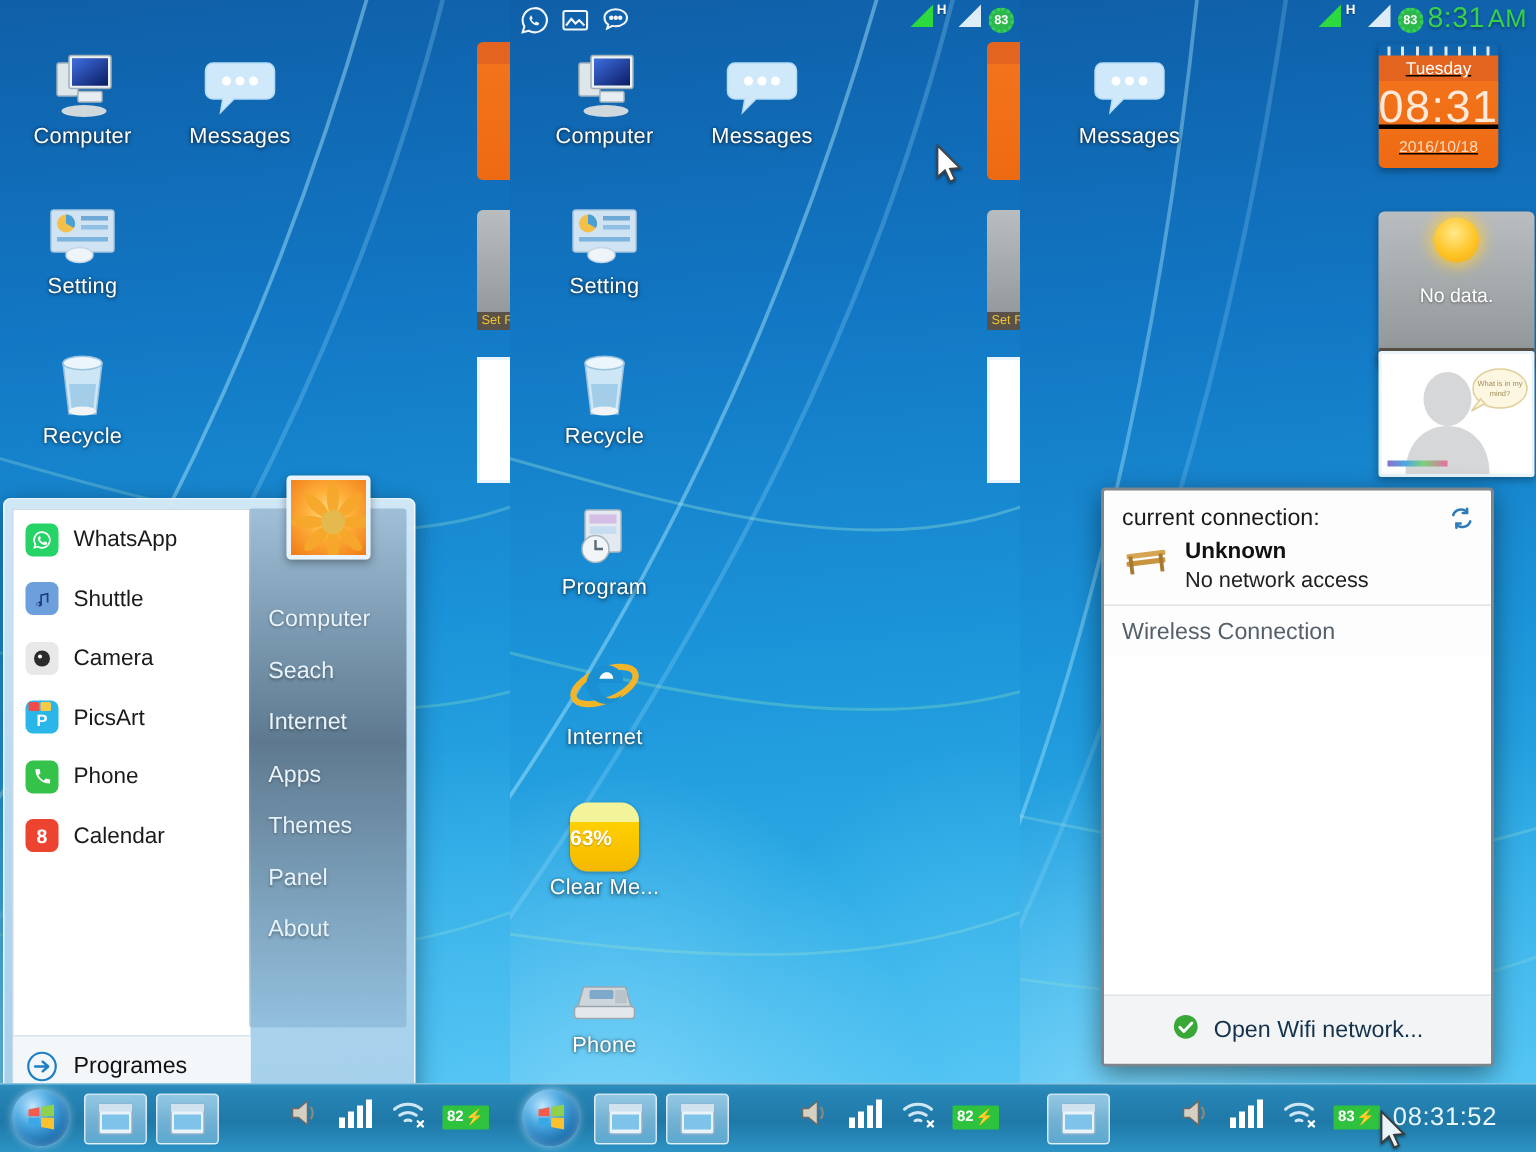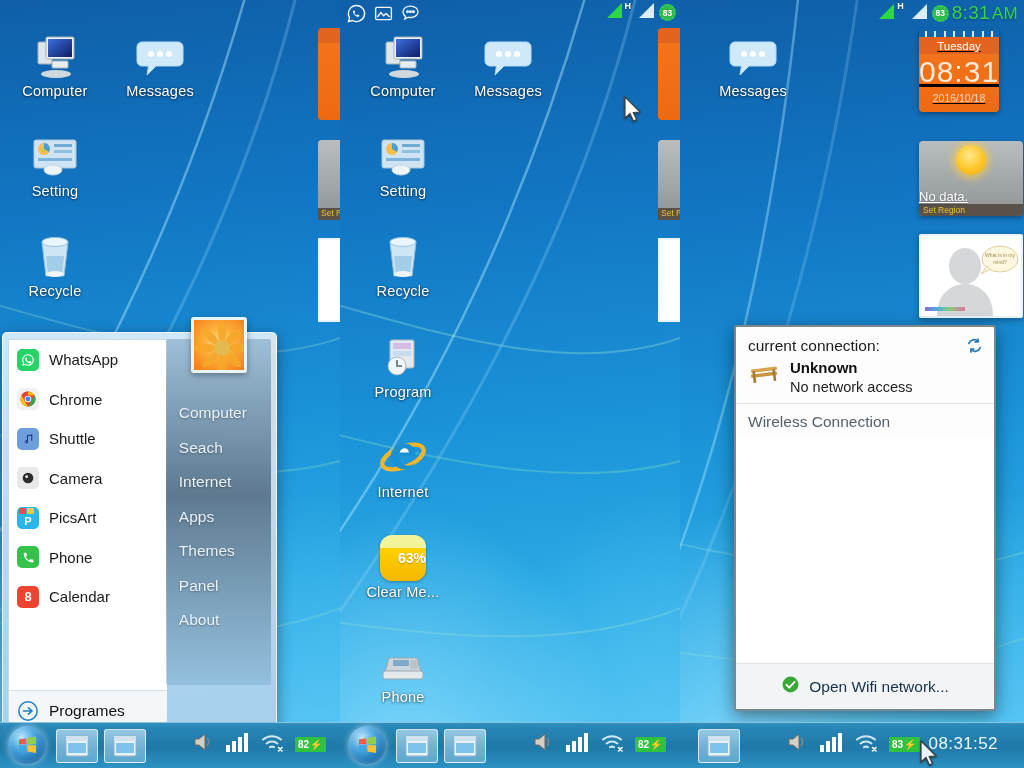--- a/index.html
+++ b/index.html
@@ -67,22 +67,22 @@
 
   .w-weather {
     position:absolute; width:104px; border-radius:4px; overflow:hidden;
     background:linear-gradient(#b9bdbf,#8e9496); box-shadow:0 2px 5px rgba(0,0,0,.35);
   }
   .w-weather .sun {
     width:30px;height:30px;border-radius:50%;margin:4px auto 0;
     background:radial-gradient(circle at 45% 35%, #ffe98a 0%, #ffc528 55%, #f0a90c 100%);
     box-shadow:0 0 9px 3px rgba(255,205,60,.75);
   }
-  .w-weather .nodata { color:#fff; font-size:13px; padding:14px 0 0;
-                       text-shadow:0 1px 2px rgba(0,0,0,.4);text-decoration:underline; }
+  .w-weather .nodata { color:#fff; font-size:13px; text-align:center; padding:14px 0 28px;
+                       text-shadow:0 1px 2px rgba(0,0,0,.4); }
   .w-weather .setregion { background:#5a5248; color:#f0c23a; font-size:8.5px; padding:1px 4px; }
 
   .w-avatar {
     position:absolute; width:104px; height:84px; background:#fff; border:2px solid #e9f4fb;
     border-radius:2px; box-shadow:0 2px 6px rgba(0,0,0,.35); overflow:hidden;
   }
 
   
   .sliver { position:absolute; overflow:hidden; }
 
@@ -267,34 +267,20 @@
 
             <div class="sm-app">
               <span class="ai" style="background:#25d366;display:flex;align-items:center;justify-content:center;">
                 <svg width="14" height="14" viewBox="0 0 24 24" fill="#fff">
                     <path d="M12 2a10 10 0 0 0-8.6 15.1L2 22l5-1.3A10 10 0 1 0 12 2zm0 2a8 8 0 1 1-4.2 14.8l-.3-.2-2.6.7.7-2.5-.2-.3A8 8 0 0 1 12 4zm-3.2 4c-.2 0-.5.1-.7.4-.3.3-.9.9-.9 2.1s1 2.4 1.1 2.6c.1.2 1.8 2.9 4.5 3.9 2.2.8 2.7.7 3.2.6.5-.1 1.6-.6 1.8-1.3.2-.6.2-1.2.1-1.3-.1-.1-.3-.2-.6-.3l-2-1c-.3-.1-.5-.1-.7.2l-.7.9c-.1.2-.3.2-.5.1-.3-.1-1.2-.4-2.2-1.4-.8-.7-1.4-1.6-1.5-1.9-.1-.3 0-.4.1-.5l.5-.6c.2-.2.2-.3.3-.5 0-.2 0-.4-.1-.5l-.8-2c-.2-.5-.4-.5-.6-.5z"></path>
                   </svg>
               </span>
               <span class="at">WhatsApp</span>
             </div>
 
-            <div class="sm-app">
-              <span class="ai" style="background:#f1f1f1;display:flex;align-items:center;justify-content:center;">
-                <svg width="18" height="18" viewBox="0 0 24 24">
-                  <circle cx="12" cy="12" r="10" fill="#ea4335"></circle>
-                  <path d="M12 2a10 10 0 0 1 8.66 5H12z" fill="#fbbc05"></path>
-                  <path d="M20.66 7A10 10 0 0 1 12 22l4.3-7.5z" fill="#34a853"></path>
-                  <path d="M12 22A10 10 0 0 1 3.34 7l4.3 7.5z" fill="#fbbc05"></path>
-                  <path d="M3.34 7A10 10 0 0 1 12 2v5z" fill="#ea4335"></path>
-                  <circle cx="12" cy="12" r="4.4" fill="#fff"></circle>
-                    <circle cx="12" cy="12" r="3.3" fill="#4285f4"></circle>
-                </svg>
-              </span>
-              <span class="at">Chrome</span>
-            </div>
 
             <div class="sm-app">
               <span class="ai" style="background:#6e9fdd;display:flex;align-items:center;justify-content:center;">
                 <svg width="13" height="13" viewBox="0 0 24 24" fill="#1b3c78">
                     <path d="M9 18V6l10-2v12h-2V6.6l-6 1.2V18a3 3 0 1 1-2-2.8V18zM6 20a2 2 0 1 0 0-4 2 2 0 0 0 0 4z"></path>
                   </svg>
               </span>
               <span class="at">Shuttle</span>
             </div>
 
@@ -500,21 +486,21 @@
             <ellipse cx="26" cy="24" rx="22" ry="10" transform="rotate(-22 26 24)" fill="none" stroke="#f2b52a" stroke-width="4.2"></ellipse>
             <path d="M36 14a13 13 0 1 0 2 16c-3.3 2.8-8 3.6-11.6 1.6-3.6-2-4.8-6-4.4-9.3h16.4c.4-3.5-.7-6.6-2.4-8.3z" fill="#1a8fd1"></path>
             <path d="M22.6 19.5c.7-2.6 2.6-4.3 5-4.3s4 1.7 4.3 4.3z" fill="#fff"></path>
           </svg>
         </div>
         <div class="lbl">Internet</div>
       </div>
 
       <div class="dicon" style="left:11px;top:523px;">
         <div class="glyph">
-          <div style="width:46px;height:46px;border-radius:12px;background:linear-gradient(#f3f49a 0 28%,#ffd000 28%,#f5b800 100%);display:flex;align-items:center;justify-content:flex-end;box-shadow:0 1px 3px rgba(0,0,0,.3);">
+          <div style="width:46px;height:46px;border-radius:12px;background:linear-gradient(#f3f49a 0 28%,#ffd000 28%,#f5b800 100%);display:flex;align-items:center;justify-content:flex-start;box-shadow:0 1px 3px rgba(0,0,0,.3);">
             <span style="color:#fff;font-size:14px;font-weight:bold;text-shadow:0 1px 1px rgba(0,0,0,.25);">63%</span>
           </div>
         </div>
         <div class="lbl">Clear Me...</div>
       </div>
 
       <div class="dicon" style="left:11px;top:628px;">
         <div class="glyph">
           <svg width="48" height="42" viewBox="0 0 48 42">
             <path d="M6 28 L10 14 h28 l4 14 z" fill="#cfd6db" stroke="#9aa7b0"></path>

